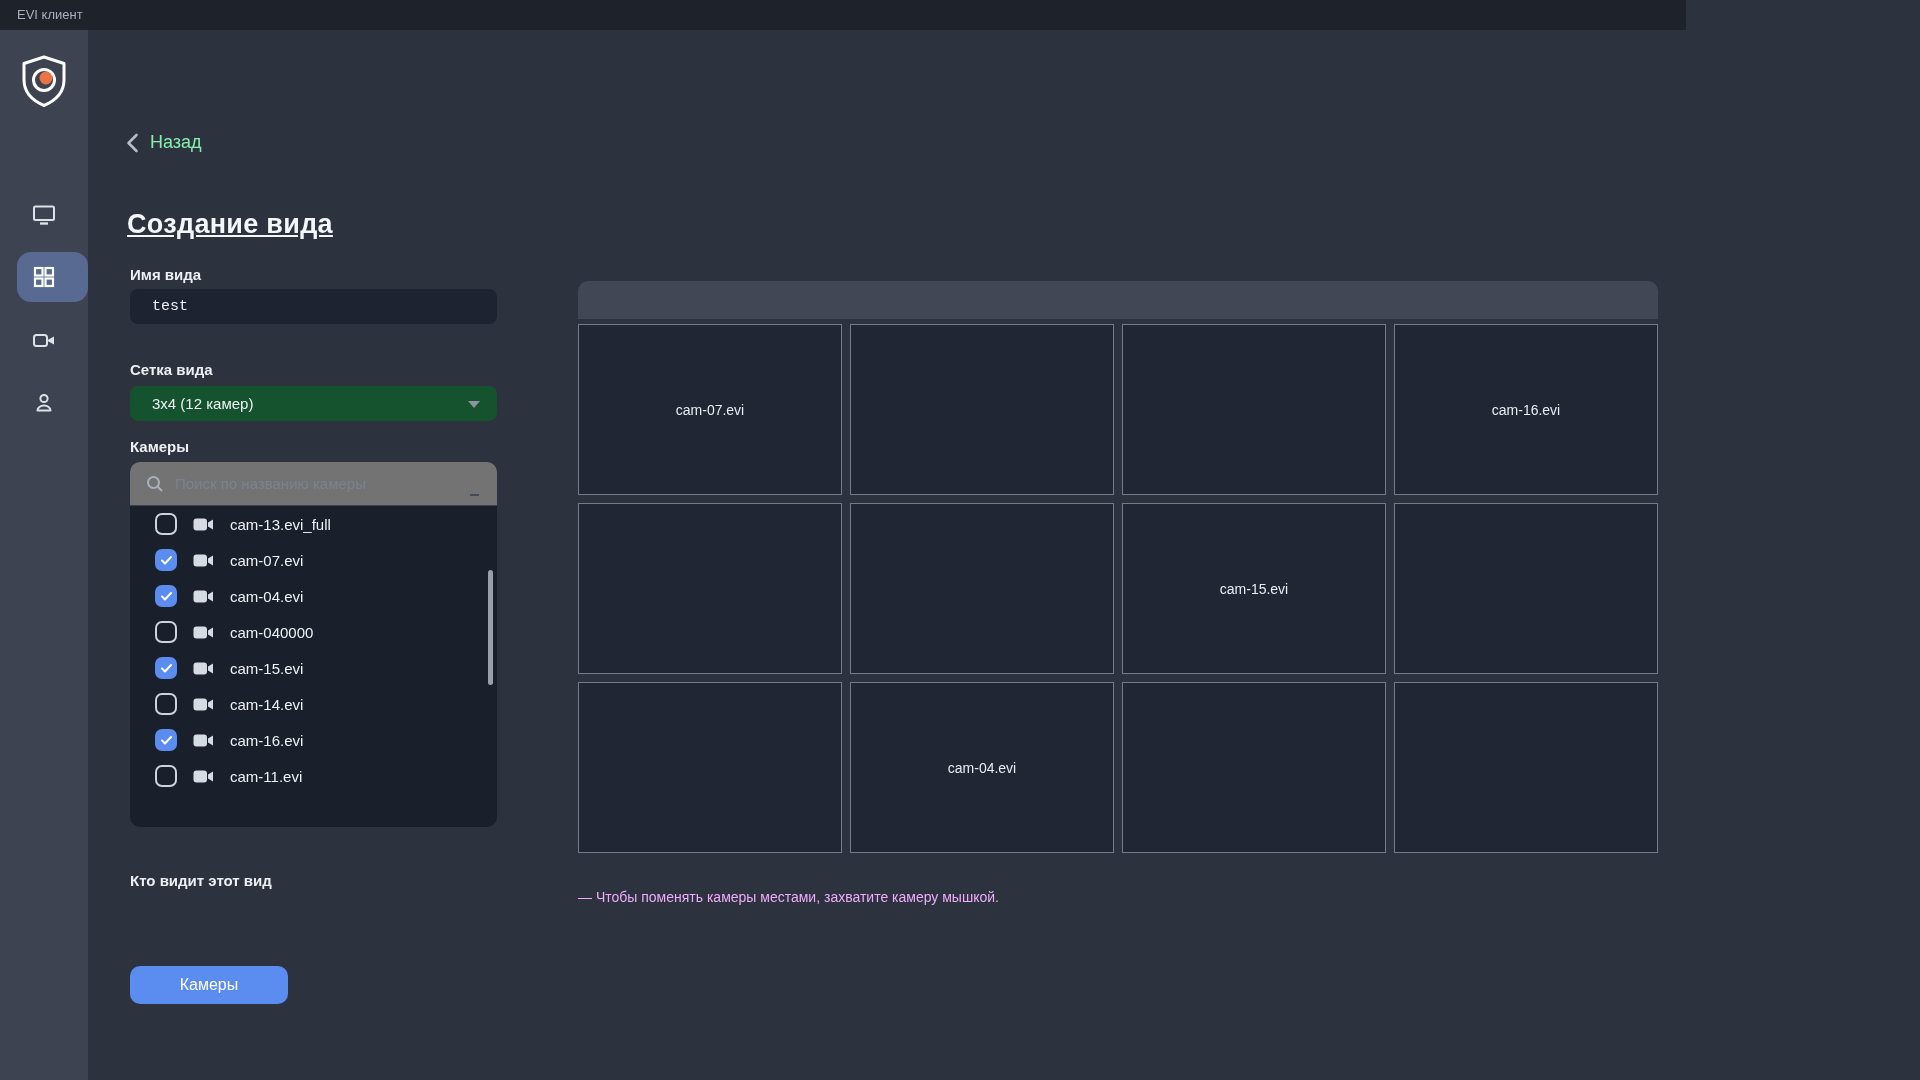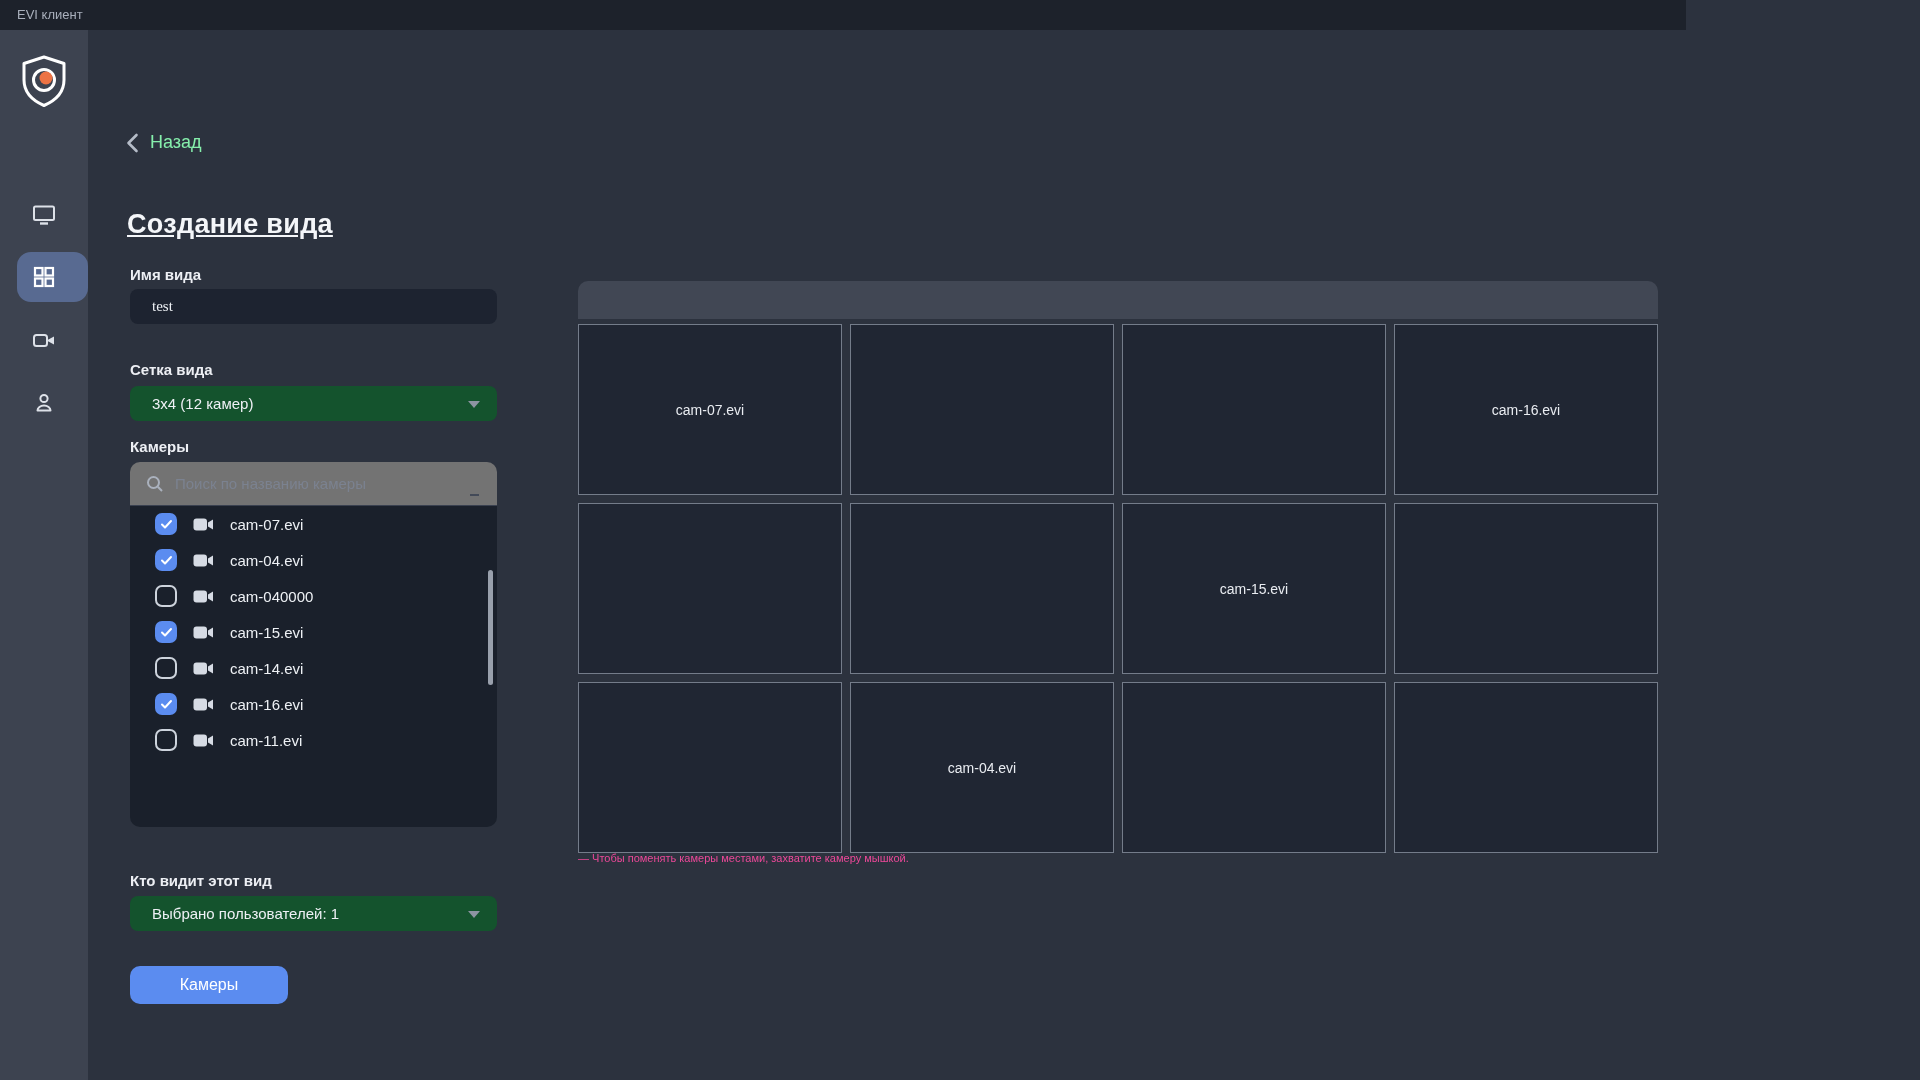--- a/index.html
+++ b/index.html
@@ -25,21 +25,21 @@
   .nav-item svg { position:relative; z-index:1; }
   
   .action-icon { position:absolute; top:62px; width:26px; height:26px; cursor:pointer; }
   
   .back-link { position:absolute; left:126px; top:132px; display:flex; align-items:center; gap:11px; color:#86efac; font-size:18px; cursor:pointer;justify-content:center; }
   .page-title { position:absolute; left:127px; top:209px; font-size:27px; font-weight:bold; color:#f4f6f9; letter-spacing:0.3px;text-decoration:underline; }
   
   .field-label { position:absolute; left:130px; font-size:15px; font-weight:bold; color:#edeff4; }
   .text-input {
     position:absolute; left:130px; width:367px; height:35px; background:#1d2330; border:none; outline:none;
-    border-radius:8px; color:#eef1f5; font-size:15px; padding:0 22px; font-family:Liberation Serif, serif;
+    border-radius:8px; color:#eef1f5; font-size:15px; padding:0 22px; font-family:Liberation Mono, monospace;
   }
   .select {
     position:absolute; left:130px; width:367px; height:35px; background:#14532d; border-radius:8px;
     display:flex; align-items:center; padding:0 22px; font-size:15px; color:#eef1f5; cursor:pointer;
   }
   .select .caret { position:absolute; right:17px; top:15px; width:0; height:0;
     border-left:6px solid transparent; border-right:6px solid transparent; border-top:7px solid #8d94a2; }
   
   .camera-box { position:absolute; left:130px; top:462px; width:367px; height:365px; border-radius:10px; overflow:hidden; }
   .search-row { position:absolute; left:0; top:0; width:367px; height:44px; background:#737373; border-bottom:1px solid #3a4150; display:flex; align-items:center; padding:0 16px; gap:11px; }
@@ -61,21 +61,21 @@
     border-radius:10px; color:#ffffff; font-size:16px; font-family:"Liberation Sans",sans-serif; cursor:pointer;
   }
   
   .preview-header { position:absolute; left:578px; top:281px; width:1080px; height:38px; background:#414754; border-radius:10px 10px 0 0; }
   .preview-grid {
     position:absolute; left:578px; top:324px; width:1080px;
     display:grid; grid-template-columns:repeat(4,264px); grid-template-rows:repeat(3,171px); gap:8px;
   }
   .grid-cell { background:#202633; border:1px solid #747c8a; display:flex; align-items:center; justify-content:center; cursor:grab; }
   .cell-label { font-size:14px; color:#e9ecf1; }
-  .preview-hint { position:absolute; left:578px; top:852px; font-size:11px; color:#ec4899; }
+  .preview-hint { position:absolute; left:578px; top:889px; font-size:14px; color:#f0abfc; }
 </style>
 </head>
 <body>
 
 <div id="app">
 
   <div class="titlebar">
     <span class="titlebar-text">EVI клиент</span>
     <div class="win-btn min">
         <span class="min-bar"></span>
@@ -152,20 +152,32 @@
   <div class="camera-box">
     <div class="search-row">
       <svg width="18" height="18" viewBox="0 0 18 18" fill="none" stroke="#aab1bd" stroke-width="2">
         <circle cx="7.5" cy="7.5" r="5.5"></circle>
         <path d="M11.8 11.8 L16 16"></path>
       </svg>
       <input type="text" placeholder="Поиск по названию камеры" style="">
       <span class="search-grip"></span>
     </div>
     <div class="camera-list">
+        <div class="cam-item">
+    <span class="checkbox">
+      
+    </span>
+    <span class="cam-icon">
+      <svg width="21" height="15" viewBox="0 0 21 15">
+        <rect x="0.5" y="1.5" width="13.5" height="12" rx="3" fill="#d6dbe4"></rect>
+        <path d="M15 5.5 L20 2.5 V12.5 L15 9.5 Z" fill="#d6dbe4"></path>
+      </svg>
+    </span>
+    <span class="cam-label">cam-13.evi_full</span>
+  </div>
         <div class="cam-item checked">
     <span class="checkbox">
       <svg width="13" height="11" viewBox="0 0 13 11">
         <polyline points="2,5.5 5,8.5 11,2" fill="none" stroke="#ffffff" stroke-width="2" stroke-linecap="round" stroke-linejoin="round"></polyline>
       </svg>
     </span>
     <span class="cam-icon">
       <svg width="21" height="15" viewBox="0 0 21 15">
         <rect x="0.5" y="1.5" width="13.5" height="12" rx="3" fill="#d6dbe4"></rect>
         <path d="M15 5.5 L20 2.5 V12.5 L15 9.5 Z" fill="#d6dbe4"></path>
@@ -249,24 +261,20 @@
         <path d="M15 5.5 L20 2.5 V12.5 L15 9.5 Z" fill="#d6dbe4"></path>
       </svg>
     </span>
     <span class="cam-label">cam-11.evi</span>
   </div>
       </div>
     <div class="scroll-thumb"></div>
   </div>
 
   <div class="field-label" style="top:872px">Кто видит этот вид</div>
-  <div class="select" style="top:896px">
-    <span>Выбрано пользователей: 1</span>
-    <span class="caret"></span>
-  </div>
 
   <button class="create-btn">Камеры</button>
 
   <div class="preview-header"></div>
   <div class="preview-grid">
       <div class="grid-cell">
     <span class="cell-label">cam-07.evi</span>
   </div>
       <div class="grid-cell">
     <span class="cell-label"></span>

